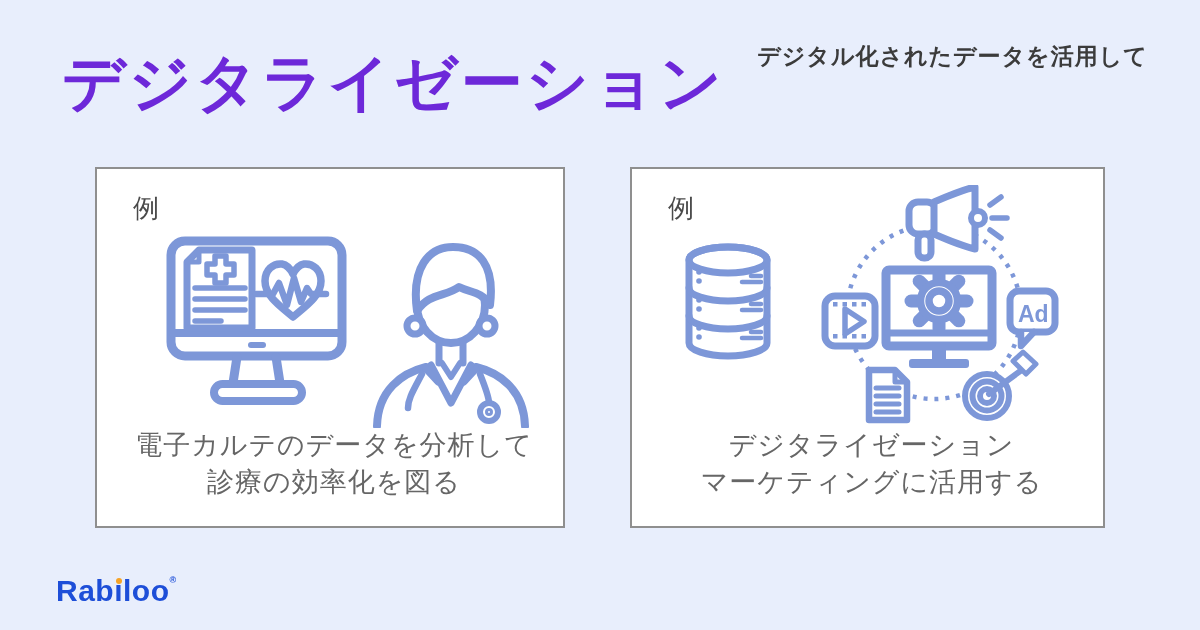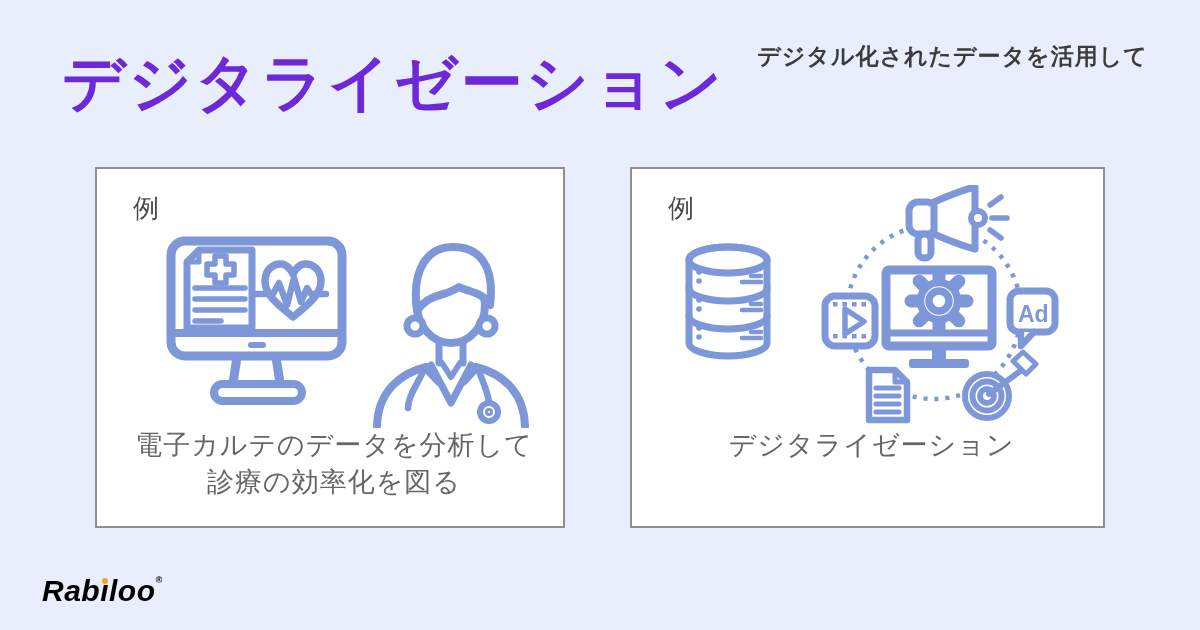--- a/index.html
+++ b/index.html
@@ -41,24 +41,23 @@
   .ill.left-ill  { left:62px; top:64px; }
   .ill.right-ill { left:0px;  top:16px; }
   
   .s  { fill:none;    stroke:#7d97d8; stroke-linecap:round; stroke-linejoin:round; }
   .sw { fill:#ffffff; stroke:#7d97d8; stroke-linecap:round; stroke-linejoin:round; }
   .f  { fill:#7d97d8; stroke:none; }
   .dot { fill:none; stroke:#7d97d8; stroke-width:4.5; stroke-dasharray:4 7; stroke-linecap:butt; }
   .adtxt { font-family:"Liberation Sans","DejaVu Sans",sans-serif; font-weight:bold; font-size:23px; fill:#7d97d8; }
   
   .logo {
-    position:absolute; left:42px; top:574px;
-    font-size:30px; font-weight:800; color:#000000; letter-spacing:0.5px;
+    position:absolute; left:56px; top:574px;
+    font-size:30px; font-weight:800; color:#1d4ed8; letter-spacing:0.5px;
     white-space:nowrap;
-    font-style:italic;
   }
   .logo-i { position:relative; display:inline-block; }
   .logo-i::after {
     content:""; position:absolute; left:50%; transform:translateX(-50%);
     top:4px; width:6px; height:6px; border-radius:50%; background:#f6a325;
   }
   .logo-mark { font-size:9px; vertical-align:18px; font-weight:700; }
 </style>
 </head>
 <body>
@@ -195,18 +194,19 @@
         <circle class="sw" cx="355" cy="211" r="22" stroke-width="6"></circle>
         <circle class="s" cx="355" cy="211" r="14.5" stroke-width="6"></circle>
         <circle class="s" cx="355" cy="211" r="7" stroke-width="6"></circle>
         <line class="s" x1="357" y1="209" x2="391" y2="184" stroke-width="6"></line>
         <path class="sw" d="M381 176 L394 189 L404 179 L391 167 Z" stroke-width="5" fill="#7d97d8"></path>
       </g>
     </svg>
 
     <div class="caption">
       <span>デジタライゼーション</span>
+      <span>マーケティングに活用する</span>
     </div>
   </div>
 
   <div class="logo"><span>Rab</span><span class="logo-i">ı</span><span>loo</span><span class="logo-mark">®</span></div>
 
 </div>
 
 </body></html>

